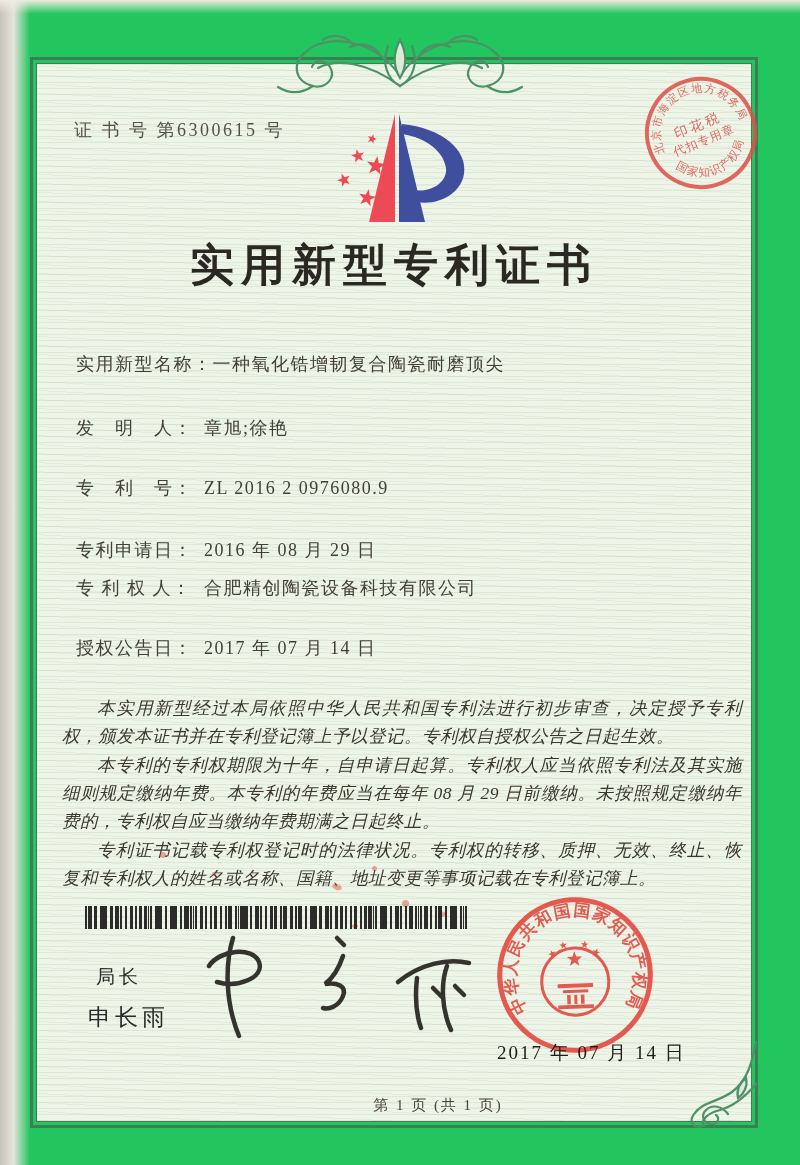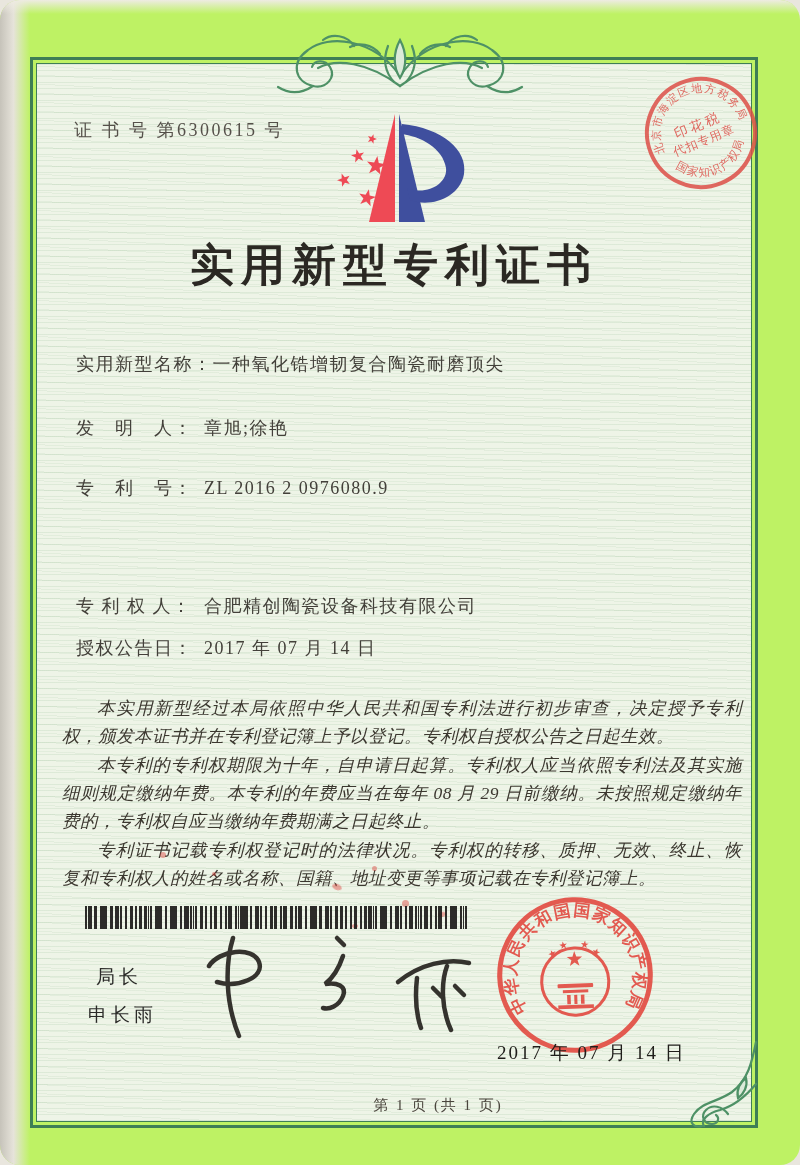--- a/index.html
+++ b/index.html
@@ -1,20 +1,19 @@
 <!DOCTYPE html>
 <html><head>
 <meta charset="utf-8">
 <style>
   html,body{margin:0;padding:0;background:#e9e6de;}
   .stage{
     position:relative;width:800px;height:1165px;overflow:hidden;
-    background:#bef264;
+    background:#22c55e;
     font-family:"Liberation Serif","DejaVu Serif",serif;
-    border-radius:20px;
   }
   
   .scan-edge{
     position:absolute;left:0;top:0;bottom:0;width:30px;
     background:linear-gradient(90deg,#c6c3ba 0,#e6e3da 45%,rgba(247,244,236,0) 100%);
   }
   .scan-edge-top{
     position:absolute;left:0;top:0;right:0;height:14px;
     background:linear-gradient(180deg,#eeebe2 0,rgba(247,244,236,0) 100%);
   }
@@ -45,21 +44,21 @@
   .paragraphs p{margin:0;text-indent:2em;}
   .barcode{
     position:absolute;left:85px;top:906px;width:382px;height:23px;
     background-image:
       repeating-linear-gradient(90deg,#1c1b19 0 2px,rgba(0,0,0,0) 2px 5px),
       repeating-linear-gradient(90deg,#1c1b19 0 1px,rgba(0,0,0,0) 1px 9px),
       repeating-linear-gradient(90deg,rgba(0,0,0,0) 0 3px,#1c1b19 3px 6px,rgba(0,0,0,0) 6px 14px);
     opacity:.92;
   }
   .commissioner-title{left:88px;top:964px;font-size:19px;letter-spacing:4px;color:#2a2a28;margin-left:8px;}
-  .commissioner-name{left:88px;top:1002px;font-size:19px;letter-spacing:4px;color:#2a2a28;}
+  .commissioner-name{left:88px;top:1002px;font-size:23px;letter-spacing:4px;color:#2a2a28;}
   .signature-svg{position:absolute;left:195px;top:926px;}
   .seal-svg{position:absolute;left:486px;top:886px;opacity:.88;transform:rotate(-2deg);}
   .issue-date{left:497px;top:1040px;font-size:19px;letter-spacing:2px;color:#1f1d1a;z-index:6;}
   .page-footer{left:30px;width:728px;top:1096px;text-align:center;font-size:15px;letter-spacing:2px;color:#4a453d;margin-left:44px;}
   .stamp-svg{position:absolute;left:636px;top:68px;transform:rotate(-22deg);opacity:.85;z-index:5;}
   .ornament-top{position:absolute;left:262px;top:14px;z-index:2;}
   .ornament-corner{position:absolute;left:666px;top:1036px;}
   .logo-svg{position:absolute;left:322px;top:110px;}
   .speck{position:absolute;border-radius:50%;background:rgba(219,64,58,.45);filter:blur(.6px);}
 </style>
@@ -138,21 +137,24 @@
 
   <div class="field-row" style="top:352px">
     <span class="field-label">实用新型名称：</span><span>一种氧化锆增韧复合陶瓷耐磨顶尖</span>
   </div>
   <div class="field-row" style="top:416px">
     <span class="field-label">发　明　人：</span><span>章旭;徐艳</span>
   </div>
   <div class="field-row" style="top:476px">
     <span class="field-label">专　利　号：</span><span>ZL 2016 2 0976080.9</span>
   </div>
-  <div class="field-row" style="top:594px">
+  <div class="field-row" style="top:538px">
+    <span class="field-label">专利申请日：</span><span>2016 年 08 月 29 日</span>
+  </div>
+  <div class="field-row" style="top:576px">
     <span class="field-label">专 利 权 人：</span><span>合肥精创陶瓷设备科技有限公司</span>
   </div>
   <div class="field-row" style="top:636px">
     <span class="field-label">授权公告日：</span><span>2017 年 07 月 14 日</span>
   </div>
 
   <div class="paragraphs">
     <p>本实用新型经过本局依照中华人民共和国专利法进行初步审查，决定授予专利权，颁发本证书并在专利登记簿上予以登记。专利权自授权公告之日起生效。</p>
     <p>本专利的专利权期限为十年，自申请日起算。专利权人应当依照专利法及其实施细则规定缴纳年费。本专利的年费应当在每年 08 月 29 日前缴纳。未按照规定缴纳年费的，专利权自应当缴纳年费期满之日起终止。</p>
     <p>专利证书记载专利权登记时的法律状况。专利权的转移、质押、无效、终止、恢复和专利权人的姓名或名称、国籍、地址变更等事项记载在专利登记簿上。</p>

